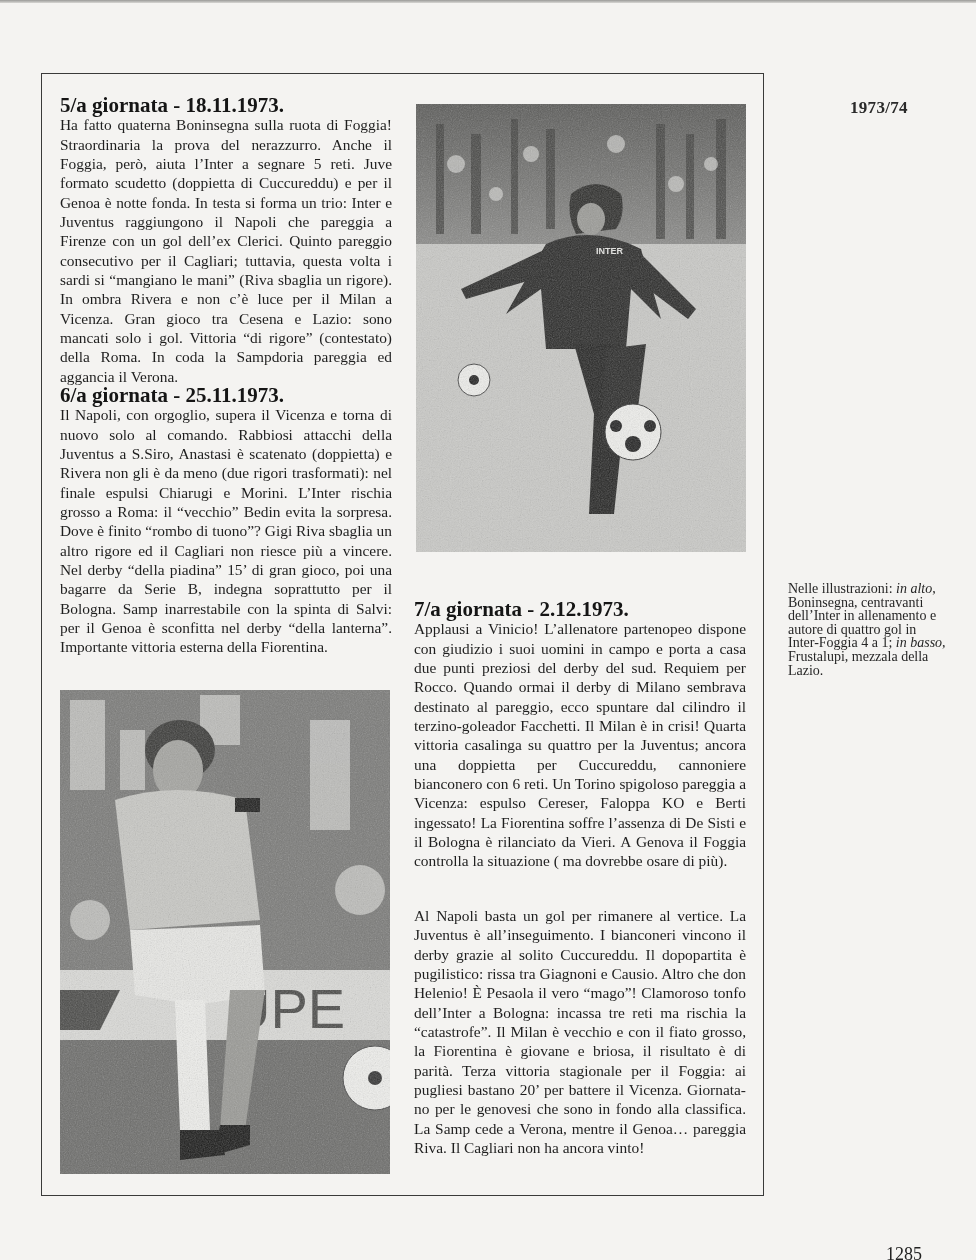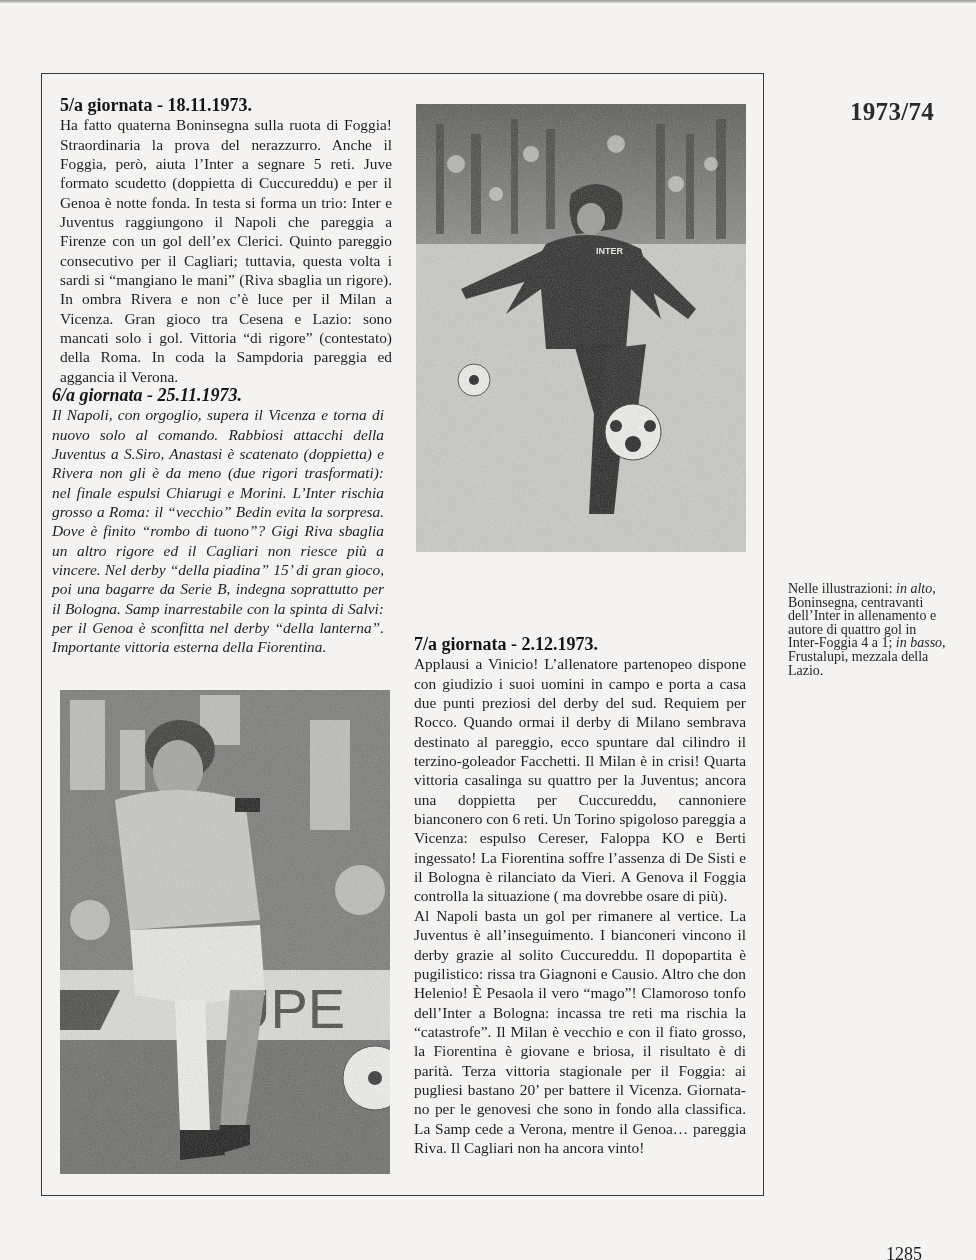--- a/index.html
+++ b/index.html
@@ -24,43 +24,43 @@
       border: 1.2px solid #3a3a3a;
     }
     .article {
       position: absolute;
       font-size: 15.4px;
       line-height: 19.35px;
       text-align: justify;
       color: #1e1e1e;
     }
     .article h2 {
-      font-size: 18px;
+      font-size: 21px;
       font-weight: bold;
       line-height: 19.35px;
       color: #151515;
     }
     .article p { margin: 0; }
     #g5 { left: 60px; top: 96px; width: 332px; }
-    #g6 { left: 52px; top: 386px; width: 332px; font-style: italic; }
-    #g7 { left: 414px; top: 600px; width: 332px; margin-top: 35px; }
+    #g6 { left: 60px; top: 386px; width: 332px; }
+    #g7 { left: 414px; top: 600px; width: 332px; }
     #g8 { left: 414px; top: 906px; width: 332px; }
 
     .photo {
       position: absolute;
       overflow: hidden;
       background: #b6b6b4;
     }
     #photo-top { left: 416px; top: 104px; width: 330px; height: 448px; }
     #photo-bottom { left: 60px; top: 690px; width: 330px; height: 484px; }
     .photo svg { display: block; width: 100%; height: 100%; }
 
     .season {
       position: absolute; left: 850px; top: 98px;
-      font-size: 25px; font-weight: bold; color: #2a2a2a;
+      font-size: 17px; font-weight: bold; color: #2a2a2a;
       letter-spacing: 0.3px;
     }
     .caption {
       position: absolute; left: 788px; top: 582px; width: 160px;
       font-size: 14px; line-height: 13.6px; color: #262626;
     }
     .caption em { font-style: italic; }
     .page-number {
       position: absolute; left: 886px; top: 1244px;
       font-size: 18px; color: #222;

